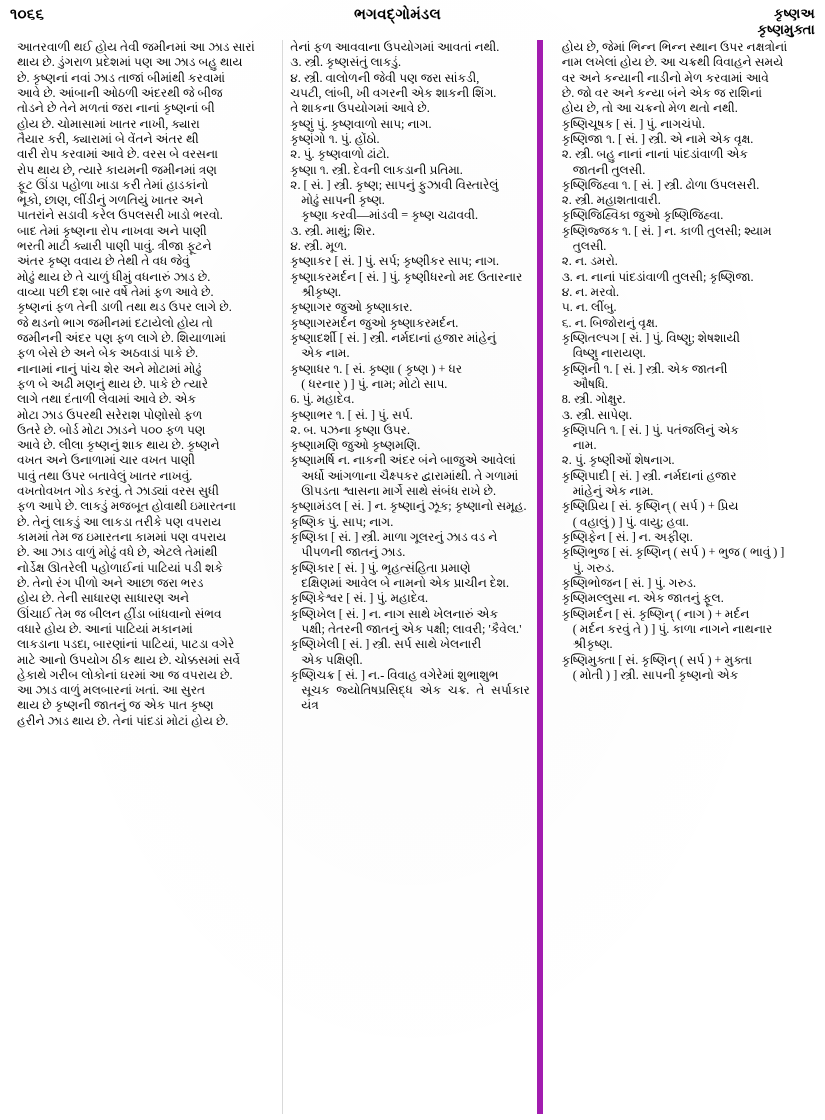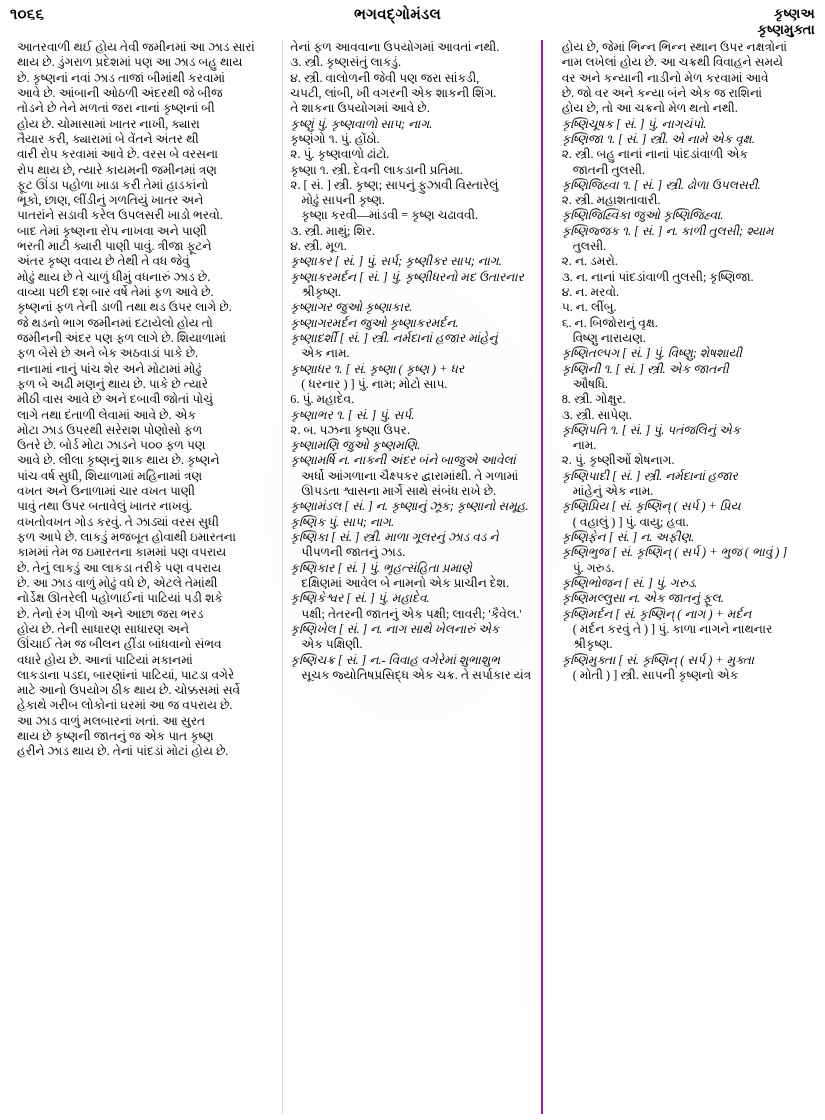--- a/index.html
+++ b/index.html
@@ -60,24 +60,24 @@
   }
   .col {
     width: 265px;
     padding: 0 7px;
     box-sizing: border-box;
     font-size: 12.2px;
     line-height: 1.255;
     text-align: justify;
     position: relative;
   }
-  .col.mid { border-left: 1px solid #d9d9d9; border-right: 2px solid #a21caf; }
+  .col.mid { border-left: 1px solid #d9d9d9; border-right: 6px solid #a21caf; }
   .entry { margin: 0 0 0.5px 0; }
   .p { margin: 0; }
-  .ind1 { text-indent: 0; padding-left: 0; font-style: italic; }
+  .ind1 { text-indent: 0; padding-left: 0; }
   .sub { padding-left: 11px; }
   .just { text-align: justify; }
   
   .paper-tone {
     position: absolute;
     inset: 0;
     pointer-events: none;
     background: radial-gradient(ellipse at 50% 45%, rgba(0,0,0,0.015), rgba(0,0,0,0) 70%);
   }
 </style>
@@ -114,32 +114,30 @@
         <div class="p just">ભરતી માટી ક્યારી પાણી પાવું. ત્રીજા ફૂટને</div>
         <div class="p just">અંતર કૃષ્ણ વવાય છે તેથી તે વધ જેવું</div>
         <div class="p just">મોઢું થાય છે તે ચાળું ધીમું વધનારું ઝાડ છે.</div>
         <div class="p just">વાવ્યા પછી દશ બાર વર્ષે તેમાં ફળ આવે છે.</div>
         <div class="p just">કૃષ્ણનાં ફળ તેની ડાળી તથા થડ ઉપર લાગે છે.</div>
         <div class="p just">જે થડનો ભાગ જમીનમાં દટાયેલો હોય તો</div>
         <div class="p just">જમીનની અંદર પણ ફળ લાગે છે. શિયાળામાં</div>
         <div class="p just">ફળ બેસે છે અને બેક અઠવાડાં પાકે છે.</div>
         <div class="p just">નાનામાં નાનું પાંચ શેર અને મોટામાં મોઢું</div>
         <div class="p just">ફળ બે અઢી મણનું થાય છે. પાકે છે ત્યારે</div>
-        <div class="p just">મીઠી વાસ આવે છે અને દબાવી જોતાં પોચું</div>
         <div class="p just">લાગે તથા દંતાળી લેવામાં આવે છે. એક</div>
         <div class="p just">મોટા ઝાડ ઉપરથી સરેરાશ પોણોસો ફળ</div>
         <div class="p just">ઉતરે છે. બોર્ડ મોટા ઝાડને ૫૦૦ ફળ પણ</div>
         <div class="p just">આવે છે. લીલા કૃષ્ણનું શાક થાય છે. કૃષ્ણને</div>
-        <div class="p just">પાંચ વર્ષ સુધી, શિયાળામાં મહિનામાં ત્રણ</div>
         <div class="p just">વખત અને ઉનાળામાં ચાર વખત પાણી</div>
         <div class="p just">પાવું તથા ઉપર બતાવેલું ખાતર નાખવું.</div>
         <div class="p just">વખતોવખત ગોડ કરવું. તે ઝાડ્યાં વરસ સુધી</div>
         <div class="p just">ફળ આપે છે. લાકડું મજબૂત હોવાથી ઇમારતના</div>
+        <div class="p just">છે. તેનું લાકડું આ લાકડા તરીકે પણ વપરાય</div>
         <div class="p just">કામમાં તેમ જ ઇમારતના કામમાં પણ વપરાય</div>
-        <div class="p just">છે. તેનું લાકડું આ લાકડા તરીકે પણ વપરાય</div>
         <div class="p just">છે. આ ઝાડ વાળું મોઢું વધે છે, એટલે તેમાંથી</div>
         <div class="p just">નોર્ડેક્ષ ઊતરેલી પહોળાઈનાં પાટિયાં પડી શકે</div>
         <div class="p just">છે. તેનો રંગ પીળો અને આછા જરા ભરડ</div>
         <div class="p just">હોય છે. તેની સાધારણ સાધારણ અને</div>
         <div class="p just">ઊંચાઈ તેમ જ બીલન હીંડા બાંધવાનો સંભવ</div>
         <div class="p just">વધારે હોય છે. આનાં પાટિયાં મકાનમાં</div>
         <div class="p just">લાકડાના પડદા, બારણાંનાં પાટિયાં, પાટડા વગેરે</div>
         <div class="p just">માટે આનો ઉપયોગ ઠીક થાય છે. ચોક્કસમાં સર્વે</div>
         <div class="p just">હેકાથે ગરીબ લોકોનાં ઘરમાં આ જ વપરાય છે.</div>
         <div class="p just">આ ઝાડ વાળું મલબારનાં ખતાં. આ સુરત</div>
@@ -177,22 +175,23 @@
         <div class="p entry ind1">કૃષ્ણામર્ષિ ન. નાકની અંદર બંને બાજુએ આવેલાં</div>
         <div class="p sub">અર્ધો આંગળાના ચૈક્ષ્પકર દ્વારામાંથી. તે ગળામાં</div>
         <div class="p sub">ઊપડતા શ્વાસના માર્ગે સાથે સંબંધ રાખે છે.</div>
         <div class="p entry ind1">કૃષ્ણામંડલ [ સં. ] ન. કૃષ્ણાનું ઝૂક; કૃષ્ણાનો સમૂહ.</div>
         <div class="p entry ind1">કૃષ્ણિક પું. સાપ; નાગ.</div>
         <div class="p entry ind1">કૃષ્ણિકા [ સં. ] સ્ત્રી. માળા ગૂલરનું ઝાડ વડ ને</div>
         <div class="p sub">પીપળની જાતનું ઝાડ.</div>
         <div class="p entry ind1">કૃષ્ણિકાર [ સં. ] પું. ભૃહત્સંહિતા પ્રમાણે</div>
         <div class="p sub">દક્ષિણમાં આવેલ બે નામનો એક પ્રાચીન દેશ.</div>
         <div class="p entry ind1">કૃષ્ણિકેશ્વર [ સં. ] પું. મહાદેવ.</div>
+        <div class="p entry ind1">કૃષ્ણિખેલ [ સં. ] ન. નાગ સાથે ખેલનારું એક</div>
         <div class="p sub">પક્ષી; તેતરની જાતનું એક પક્ષી; લાવરી; 'કૈવેલ.'</div>
-        <div class="p entry ind1">કૃષ્ણિખેલ [ સં. ] ન. નાગ સાથે ખેલનારું એક</div>
+        <div class="p entry ind1">કૃષ્ણિખેલી [ સં. ] સ્ત્રી. સર્પ સાથે ખેલનારી</div>
         <div class="p sub">એક પક્ષિણી.</div>
         <div class="p entry ind1">કૃષ્ણિચક્ર [ સં. ] ન.- વિવાહ વગેરેમાં શુભાશુભ</div>
         <div class="p sub">સૂચક જ્યોતિષપ્રસિદ્ધ એક ચક્ર. તે સર્પાકાર યંત્ર</div>
       </div>
     <div class="col right">
         <div class="p just">હોય છે, જેમાં ભિન્ન ભિન્ન સ્થાન ઉપર નક્ષત્રોનાં</div>
         <div class="p just">નામ લખેલાં હોય છે. આ ચક્રથી વિવાહને સમયે</div>
         <div class="p just">વર અને કન્યાની નાડીનો મેળ કરવામાં આવે</div>
         <div class="p just">છે. જો વર અને કન્યા બંને એક જ રાશિનાં</div>
         <div class="p just">હોય છે, તો આ ચક્રનો મેળ થતો નથી.</div>
@@ -203,22 +202,22 @@
         <div class="p entry ind1">કૃષ્ણિજિહ્વા ૧. [ સં. ] સ્ત્રી. ઢોળા ઉપલસરી.</div>
         <div class="p just">૨. સ્ત્રી. મહાશતાવારી.</div>
         <div class="p entry ind1">કૃષ્ણિજિહ્વિકા જુઓ કૃષ્ણિજિહ્વા.</div>
         <div class="p entry ind1">કૃષ્ણિજ્જક ૧. [ સં. ] ન. કાળી તુલસી; શ્યામ</div>
         <div class="p sub">તુલસી.</div>
         <div class="p just">૨. ન. ડમરો.</div>
         <div class="p just">૩. ન. નાનાં પાંદડાંવાળી તુલસી; કૃષ્ણિજા.</div>
         <div class="p just">૪. ન. મરવો.</div>
         <div class="p just">૫. ન. લીંબુ.</div>
         <div class="p just">૬. ન. બિજોરાનું વૃક્ષ.</div>
+        <div class="p entry ind1">કૃષ્ણિતલ્પગ [ સં. ] પું. વિષ્ણુ; શેષશાયી</div>
         <div class="p sub">વિષ્ણુ નારાયણ.</div>
-        <div class="p entry ind1">કૃષ્ણિતલ્પગ [ સં. ] પું. વિષ્ણુ; શેષશાયી</div>
         <div class="p entry ind1">કૃષ્ણિની ૧. [ સં. ] સ્ત્રી. એક જાતની</div>
         <div class="p sub">ઔષધિ.</div>
         <div class="p just">8. સ્ત્રી. ગોક્ષુર.</div>
         <div class="p just">૩. સ્ત્રી. સાપેણ.</div>
         <div class="p entry ind1">કૃષ્ણિપતિ ૧. [ સં. ] પું. પતંજલિનું એક</div>
         <div class="p sub">નામ.</div>
         <div class="p just">૨. પું. કૃષ્ણીઓં શેષનાગ.</div>
         <div class="p entry ind1">કૃષ્ણિપાદી [ સં. ] સ્ત્રી. નર્મદાનાં હજાર</div>
         <div class="p sub">માંહેનું એક નામ.</div>
         <div class="p entry ind1">કૃષ્ણિપ્રિય [ સં. કૃષ્ણિન્ ( સર્પ ) + પ્રિય</div>

